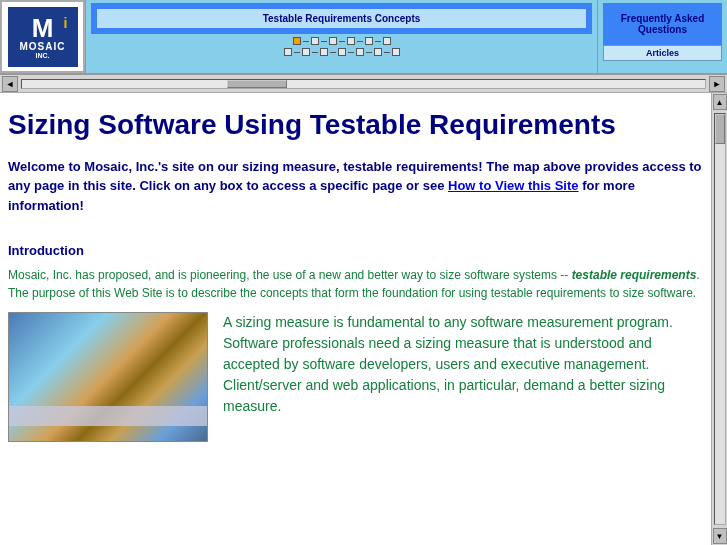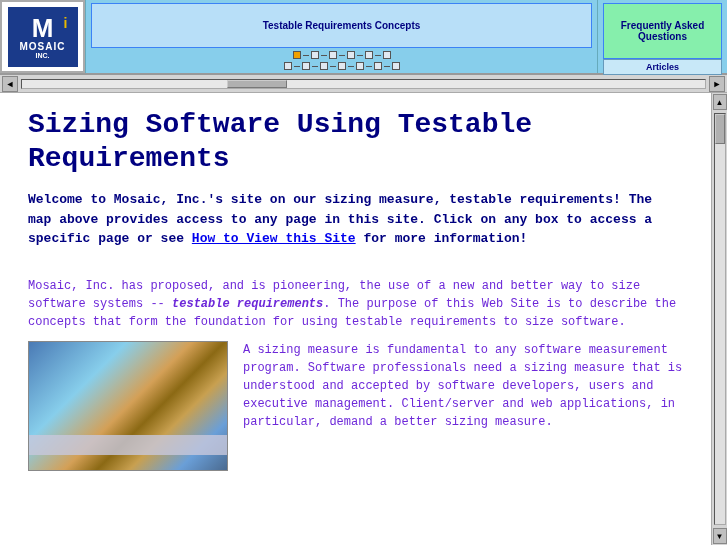--- a/index.html
+++ b/index.html
@@ -90,27 +90,27 @@
       flex: 1;
     }
 
     .nav-section-title {
       font-size: 10px;
       font-weight: bold;
       color: #000080;
       text-align: center;
       background: #b8dff8;
       width: 100%;
-      padding: 16px 3px;
-      border: 1px solid #3b82f6;
+      padding: 4px 3px;
+      border: 6px solid #3b82f6;
       margin-bottom: 0;
     }
 
     .nav-section-title.active {
-      background: #86efac;
+      background: #3b82f6;
     }
 
     .nav-diagram {
       display: flex;
       align-items: center;
       gap: 2px;
       margin-top: 3px;
     }
 
     .nav-box {
@@ -204,23 +204,22 @@
 
     
     #main-wrapper {
       display: flex;
       height: calc(545px - 75px - 18px);
     }
 
     #main-content {
       flex: 1;
       overflow-y: auto;
-      padding: 15px 28px;
+      padding: 15px 8px;
       overflow-x: hidden;
-      font-family: Liberation Mono, monospace;
     }
 
     #main-content::-webkit-scrollbar { display: none; }
 
     #vertical-scrollbar {
       width: 16px;
       background: #d4d4d4;
       display: flex;
       flex-direction: column;
       align-items: center;
@@ -284,21 +283,21 @@
       font-weight: bold;
       color: #000080;
       font-size: 13px;
       margin-bottom: 8px;
       margin-top: 5px;
     }
 
     .body-text {
       font-size: 12px;
       line-height: 1.5;
-      color: #6d28d9;
+      color: #15803d;
       margin-bottom: 8px;
     }
 
     .italic-bold {
       font-style: italic;
       font-weight: bold;
     }
 
     .lower-section {
       display: flex;
@@ -321,23 +320,23 @@
       position: absolute;
       bottom: 15px;
       left: 0;
       right: 0;
       height: 20px;
       background: rgba(200,200,220,0.8);
     }
 
     .right-text {
       flex: 1;
-      font-size: 12px;
+      font-size: 14px;
       line-height: 1.5;
-      color: #6d28d9;
+      color: #15803d;
     }
   </style>
 </head>
 <body>
 
 <div id="top-nav">
   <div id="logo-area">
     <div id="logo-box">
       <span class="logo-m">M</span>
       <span class="logo-i">i</span>
@@ -404,20 +403,21 @@
   <div id="main-content">
 
     <h1 class="main-title">Sizing Software Using Testable Requirements</h1>
 
     <p class="intro-bold">
       <span>Welcome to Mosaic, Inc.'s site on our sizing measure, testable requirements!  The map above provides access to any page in this site.  Click on any box to access a specific page or see</span>
       <a class="intro-link">How to View this Site</a>
       <span> for more information!</span>
     </p>
 
+    <p class="section-heading">Introduction</p>
 
     <p class="body-text">
       <span>Mosaic, Inc. has proposed, and is pioneering, the use of a new and better way to size software systems -- </span><span class="italic-bold">testable requirements</span><span>.  The purpose of this Web Site is to describe the concepts that form the foundation for using testable requirements to size software.</span>
     </p>
 
     <div class="lower-section">
       <div class="image-placeholder"></div>
       <div class="right-text">A sizing measure is fundamental to any software measurement program.  Software professionals need a sizing measure that is understood and accepted by software developers, users and executive management.  Client/server and web applications, in particular, demand a better sizing measure.</div>
     </div>
 

